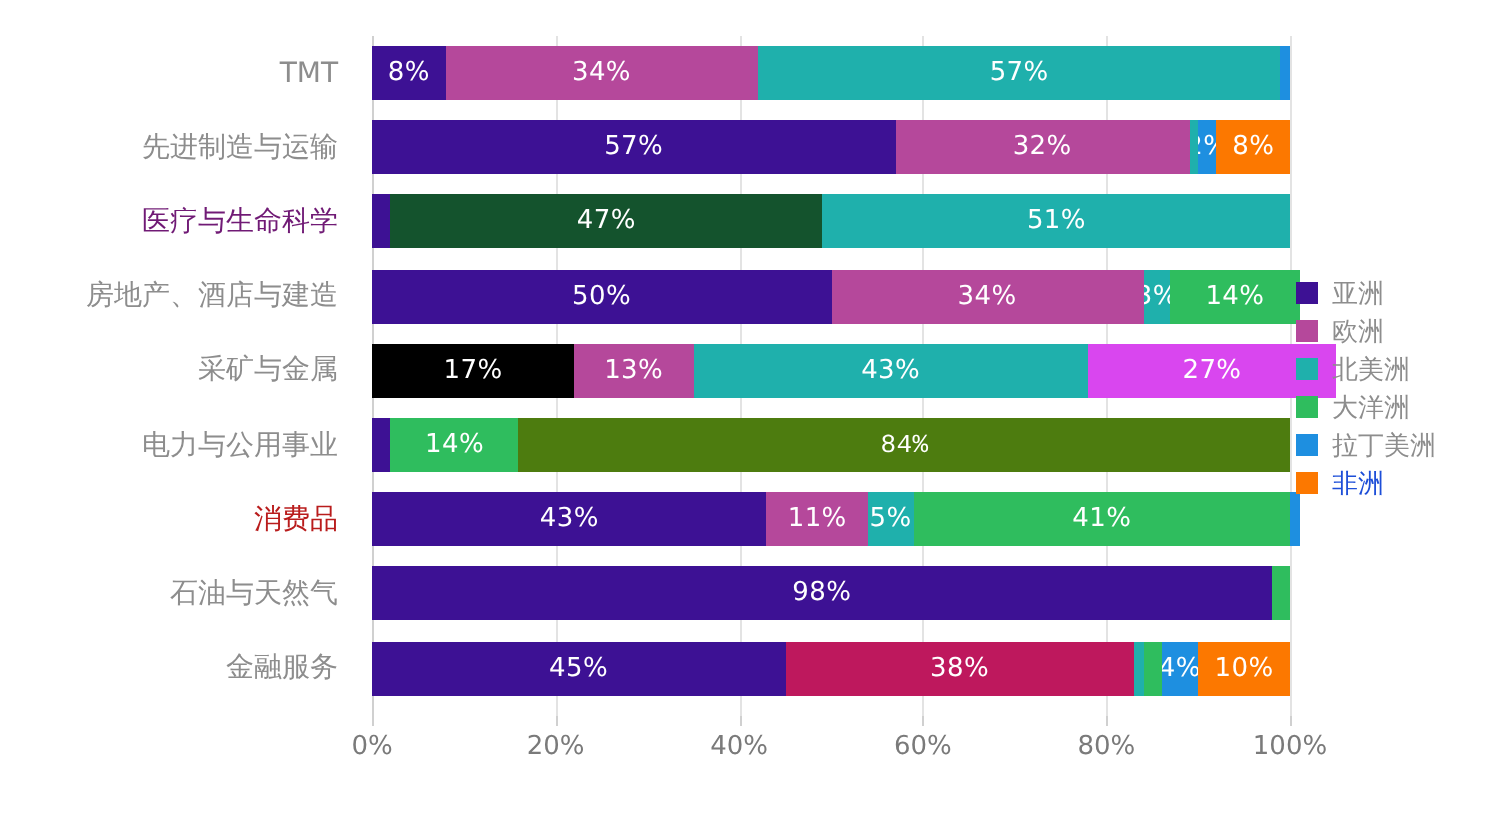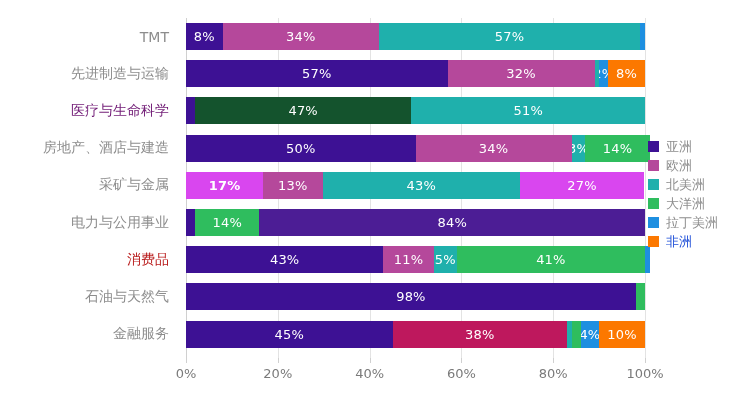--- a/index.html
+++ b/index.html
@@ -224,39 +224,39 @@
             <span class="seg-label" style="color: rgb(255, 255, 255);">34%</span>
           </div>
           <div class="seg" style="width: 13.77px; background: rgb(31, 176, 172);">
             <span class="seg-label" style="color: rgb(255, 255, 255);">3%</span>
           </div>
           <div class="seg" style="width: 64.26px; background: rgb(47, 189, 94);">
             <span class="seg-label" style="color: rgb(255, 255, 255);">14%</span>
           </div>
         </div>
         <div class="row" style="top: 153.8px;">
-          <div class="seg" style="width: 77px; background: #d946ef; font-weight: bold;">
+          <div class="seg" style="width: 101px; background: #000000;">
             <span class="seg-label" style="color: rgb(255, 255, 255);">17%</span>
           </div>
           <div class="seg" style="width: 59.67px; background: rgb(181, 72, 155);">
             <span class="seg-label" style="color: rgb(255, 255, 255);">13%</span>
           </div>
           <div class="seg" style="width: 197.37px; background: rgb(31, 176, 172);">
             <span class="seg-label" style="color: rgb(255, 255, 255);">43%</span>
           </div>
           <div class="seg" style="width: 123.93px; background: #d946ef;">
             <span class="seg-label" style="color: rgb(255, 255, 255);">27%</span>
           </div>
         </div>
         <div class="row" style="top: 191px;">
           <div class="seg" style="width: 9.18px; background: rgb(61, 17, 148);"></div>
           <div class="seg" style="width: 64.26px; background: rgb(47, 189, 94);">
             <span class="seg-label" style="color: rgb(255, 255, 255);">14%</span>
           </div>
-          <div class="seg" style="width: 385.56px; background: #4c1d95;">
+          <div class="seg" style="width: 385.56px; background: #4d7c0f; font-family: Liberation Mono, monospace;">
             <span class="seg-label" style="color: rgb(255, 255, 255);">84%</span>
           </div>
         </div>
         <div class="row" style="top: 228.2px;">
           <div class="seg" style="width: 197.37px; background: rgb(61, 17, 148);">
             <span class="seg-label" style="color: rgb(255, 255, 255);">43%</span>
           </div>
           <div class="seg" style="width: 50.49px; background: rgb(181, 72, 155);">
             <span class="seg-label" style="color: rgb(255, 255, 255);">11%</span>
           </div>

